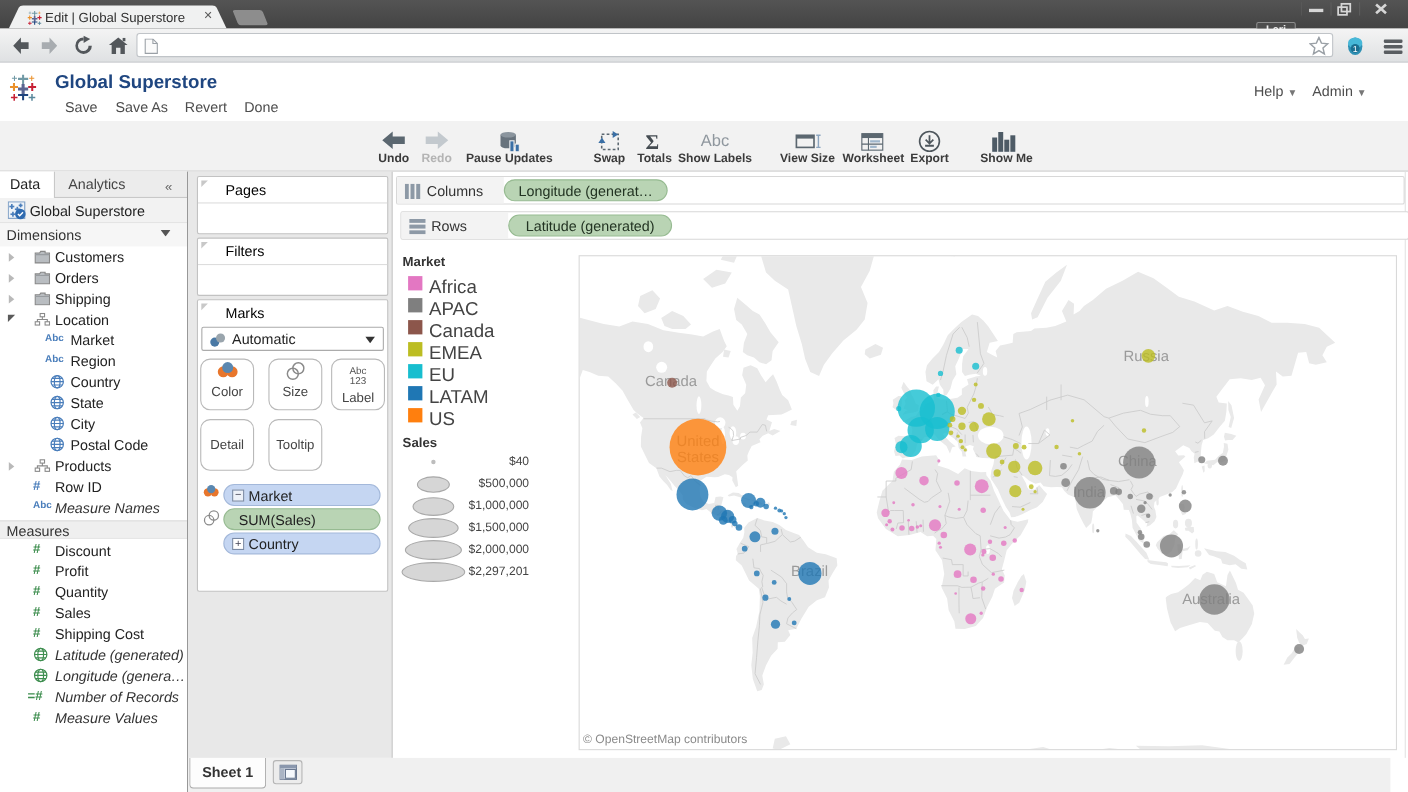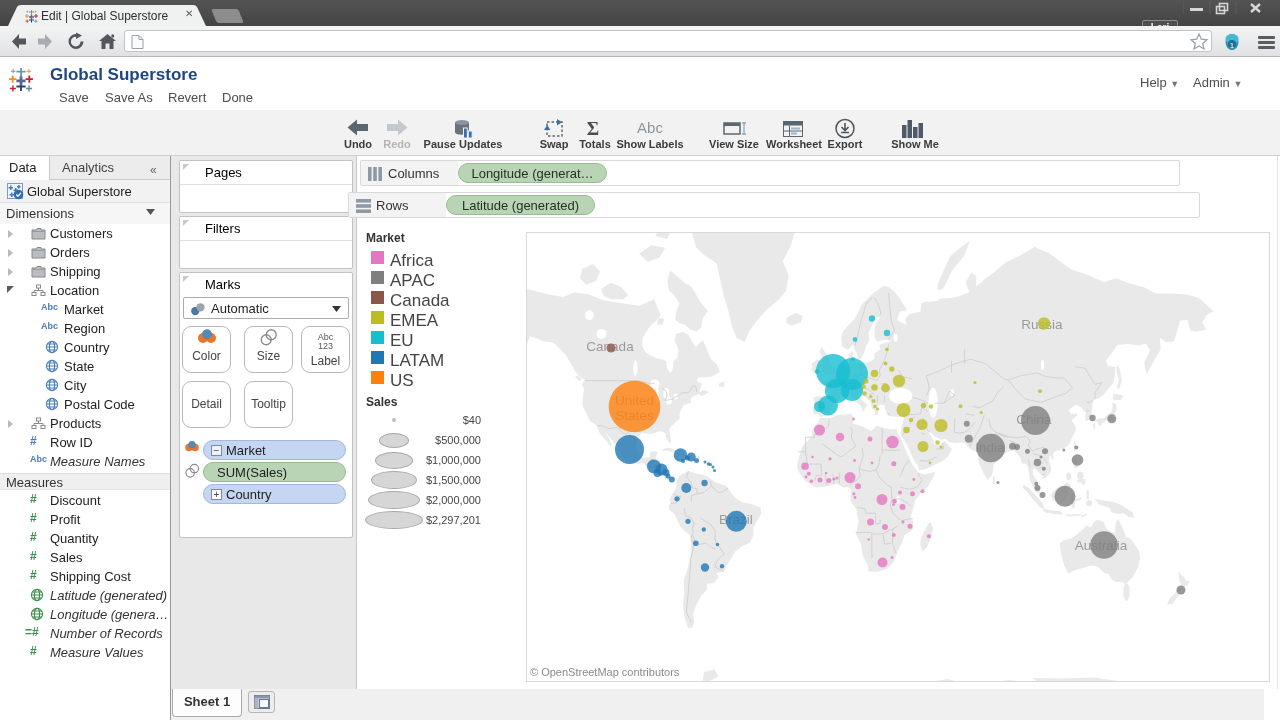--- a/index.html
+++ b/index.html
@@ -464,34 +464,34 @@
 <div class="pill greenp" style="left:23px;top:189px;width:143px">
           <span style="position:absolute;left:13px;top:2px">SUM(Sales)</span>
         </div>
 <div class="pill bluep" style="left:23px;top:211px;width:143px">
           <span class="pbox" style="background:#fff">+</span>
           <span style="position:absolute;left:22px;top:2px">Country</span>
         </div>
 </div>
     </div>
 <div class="abs" style="left:1277px;top:156px;width:1px;height:533px;background:#e3e3e3"></div>
-    <div class="shelf abs" style="left:360px;top:160px;width:820px;height:26px">
+    <div class="shelf abs" style="left:360px;top:160px;width:917px;height:26px">
 <div class="shlabel">
         <svg class="abs" style="left:7px;top:6px" width="15" height="14">
           <g fill="#8d99a6">
             <rect x="0" y="0" width="3.6" height="14"></rect>
             <rect x="5.2" y="0" width="3.6" height="14"></rect>
             <rect x="10.4" y="0" width="3.6" height="14"></rect>
           </g>
         </svg>
 <span style="position:absolute;left:27px;top:5px">Columns</span>
       </div>
 <div class="shpill" style="left:97px;top:2px;width:149px;padding-top:2px">Longitude (generat…</div>
     </div>
-    <div class="shelf abs" style="left:348px;top:192px;width:852px;height:26px">
+    <div class="shelf abs" style="left:364px;top:192px;width:917px;height:26px">
 <div class="shlabel">
         <svg class="abs" style="left:7px;top:6px" width="15" height="14">
           <g fill="#8d99a6">
             <rect x="0" y="0" width="15" height="3.6"></rect>
             <rect x="0" y="5.2" width="15" height="3.6"></rect>
             <rect x="0" y="10.4" width="15" height="3.6"></rect>
           </g>
         </svg>
 <span style="position:absolute;left:27px;top:5px">Rows</span>
       </div>

